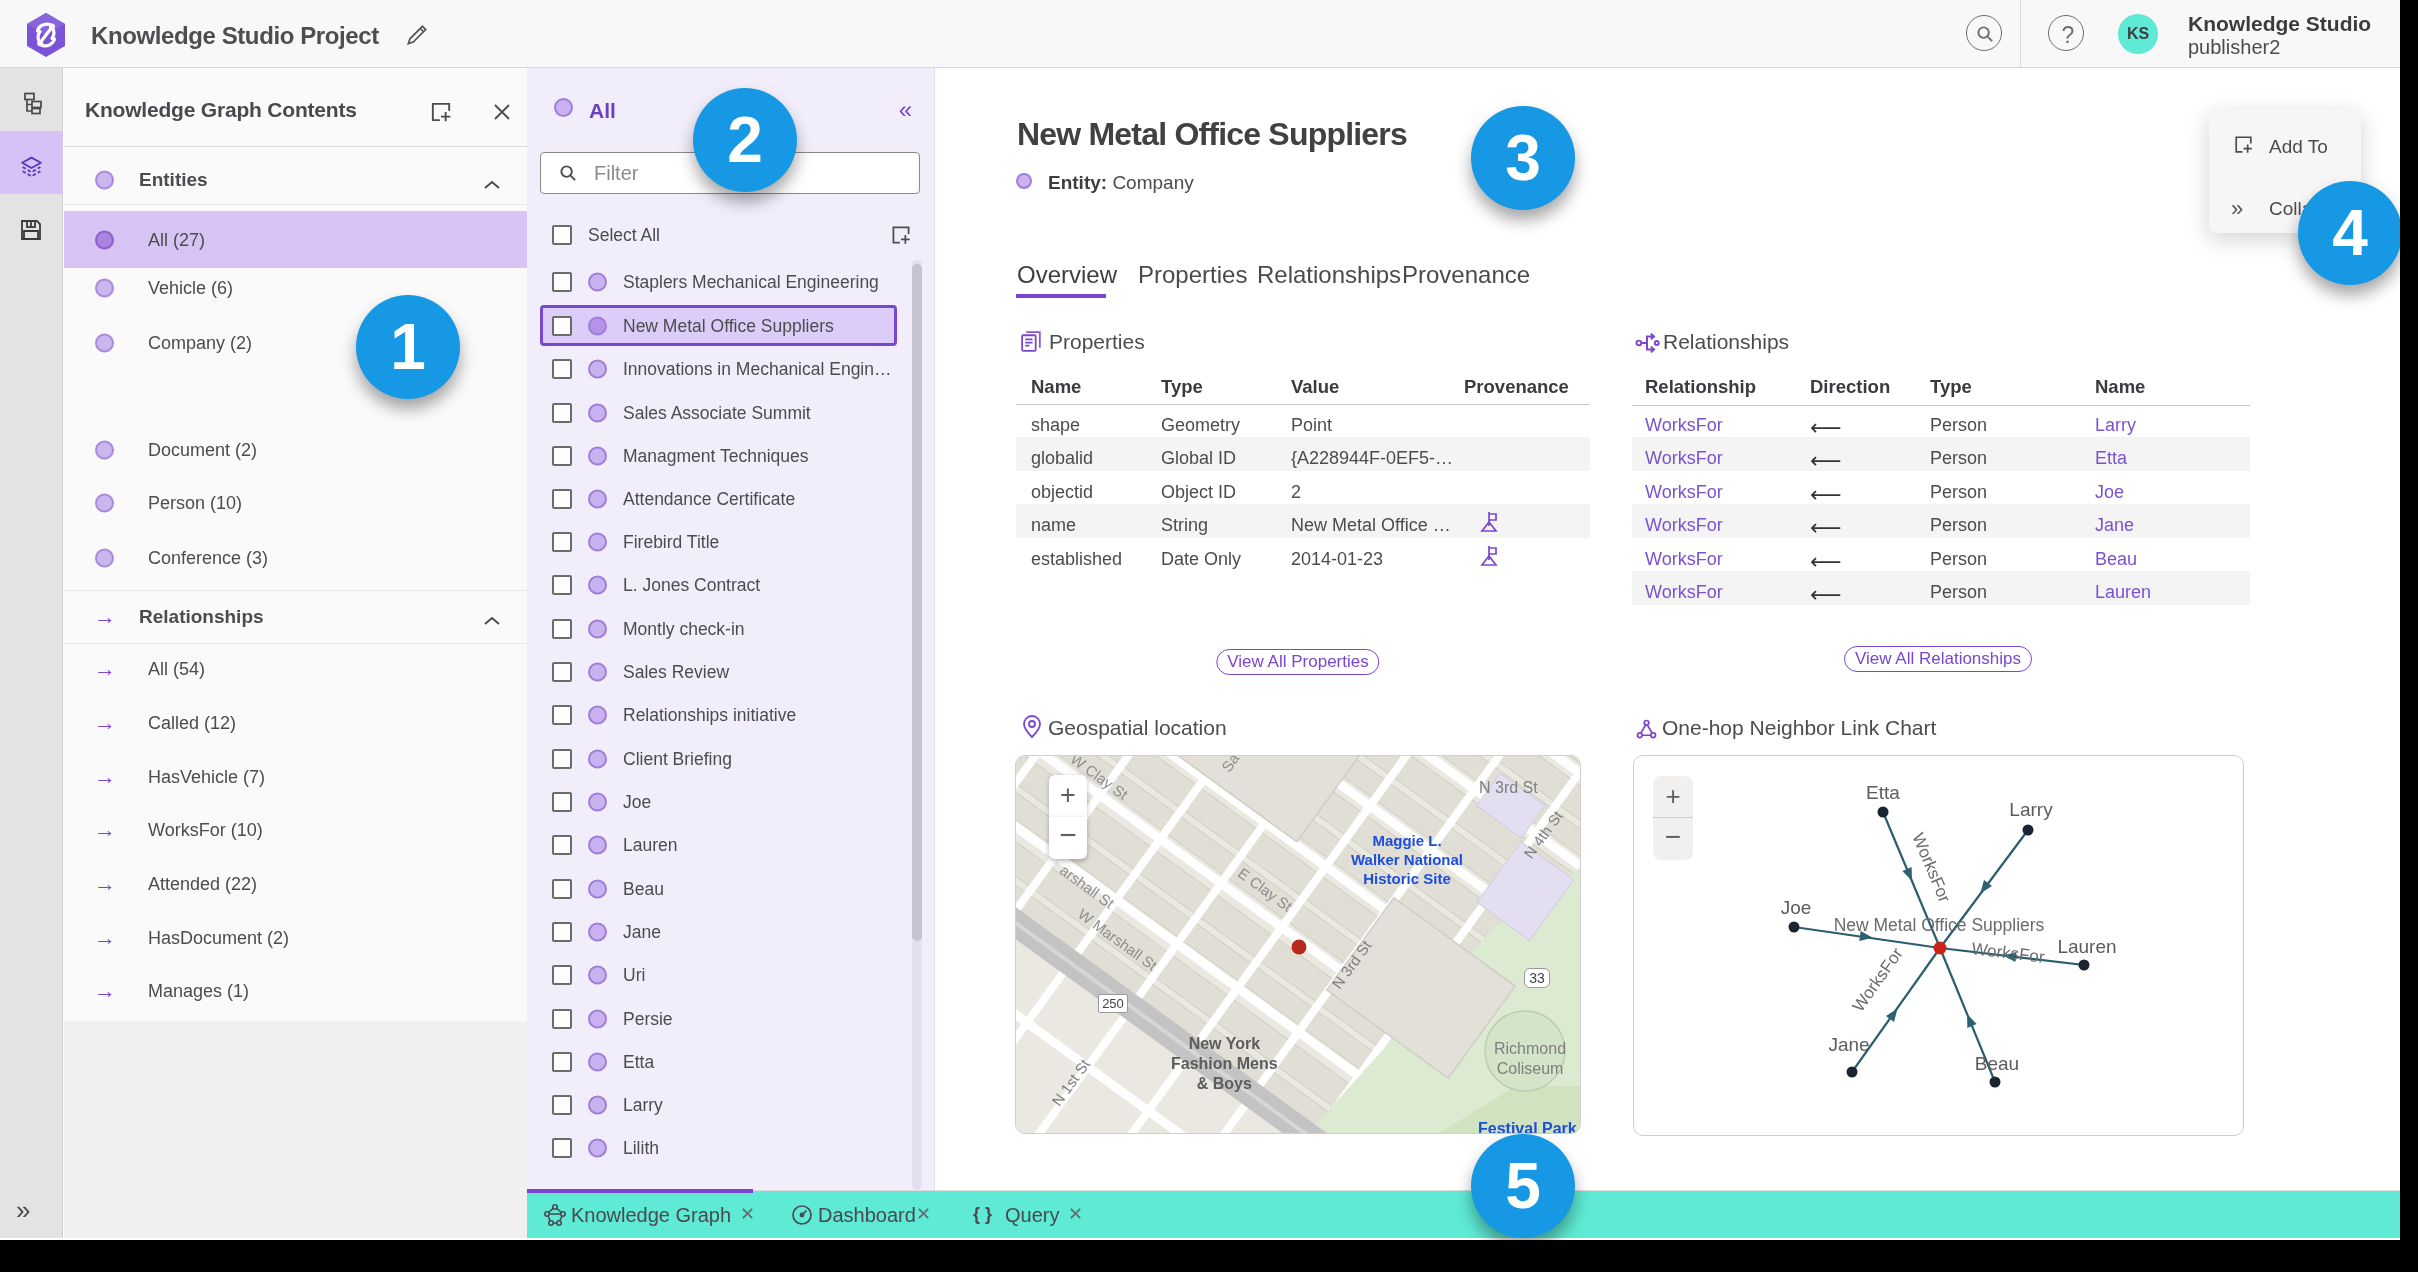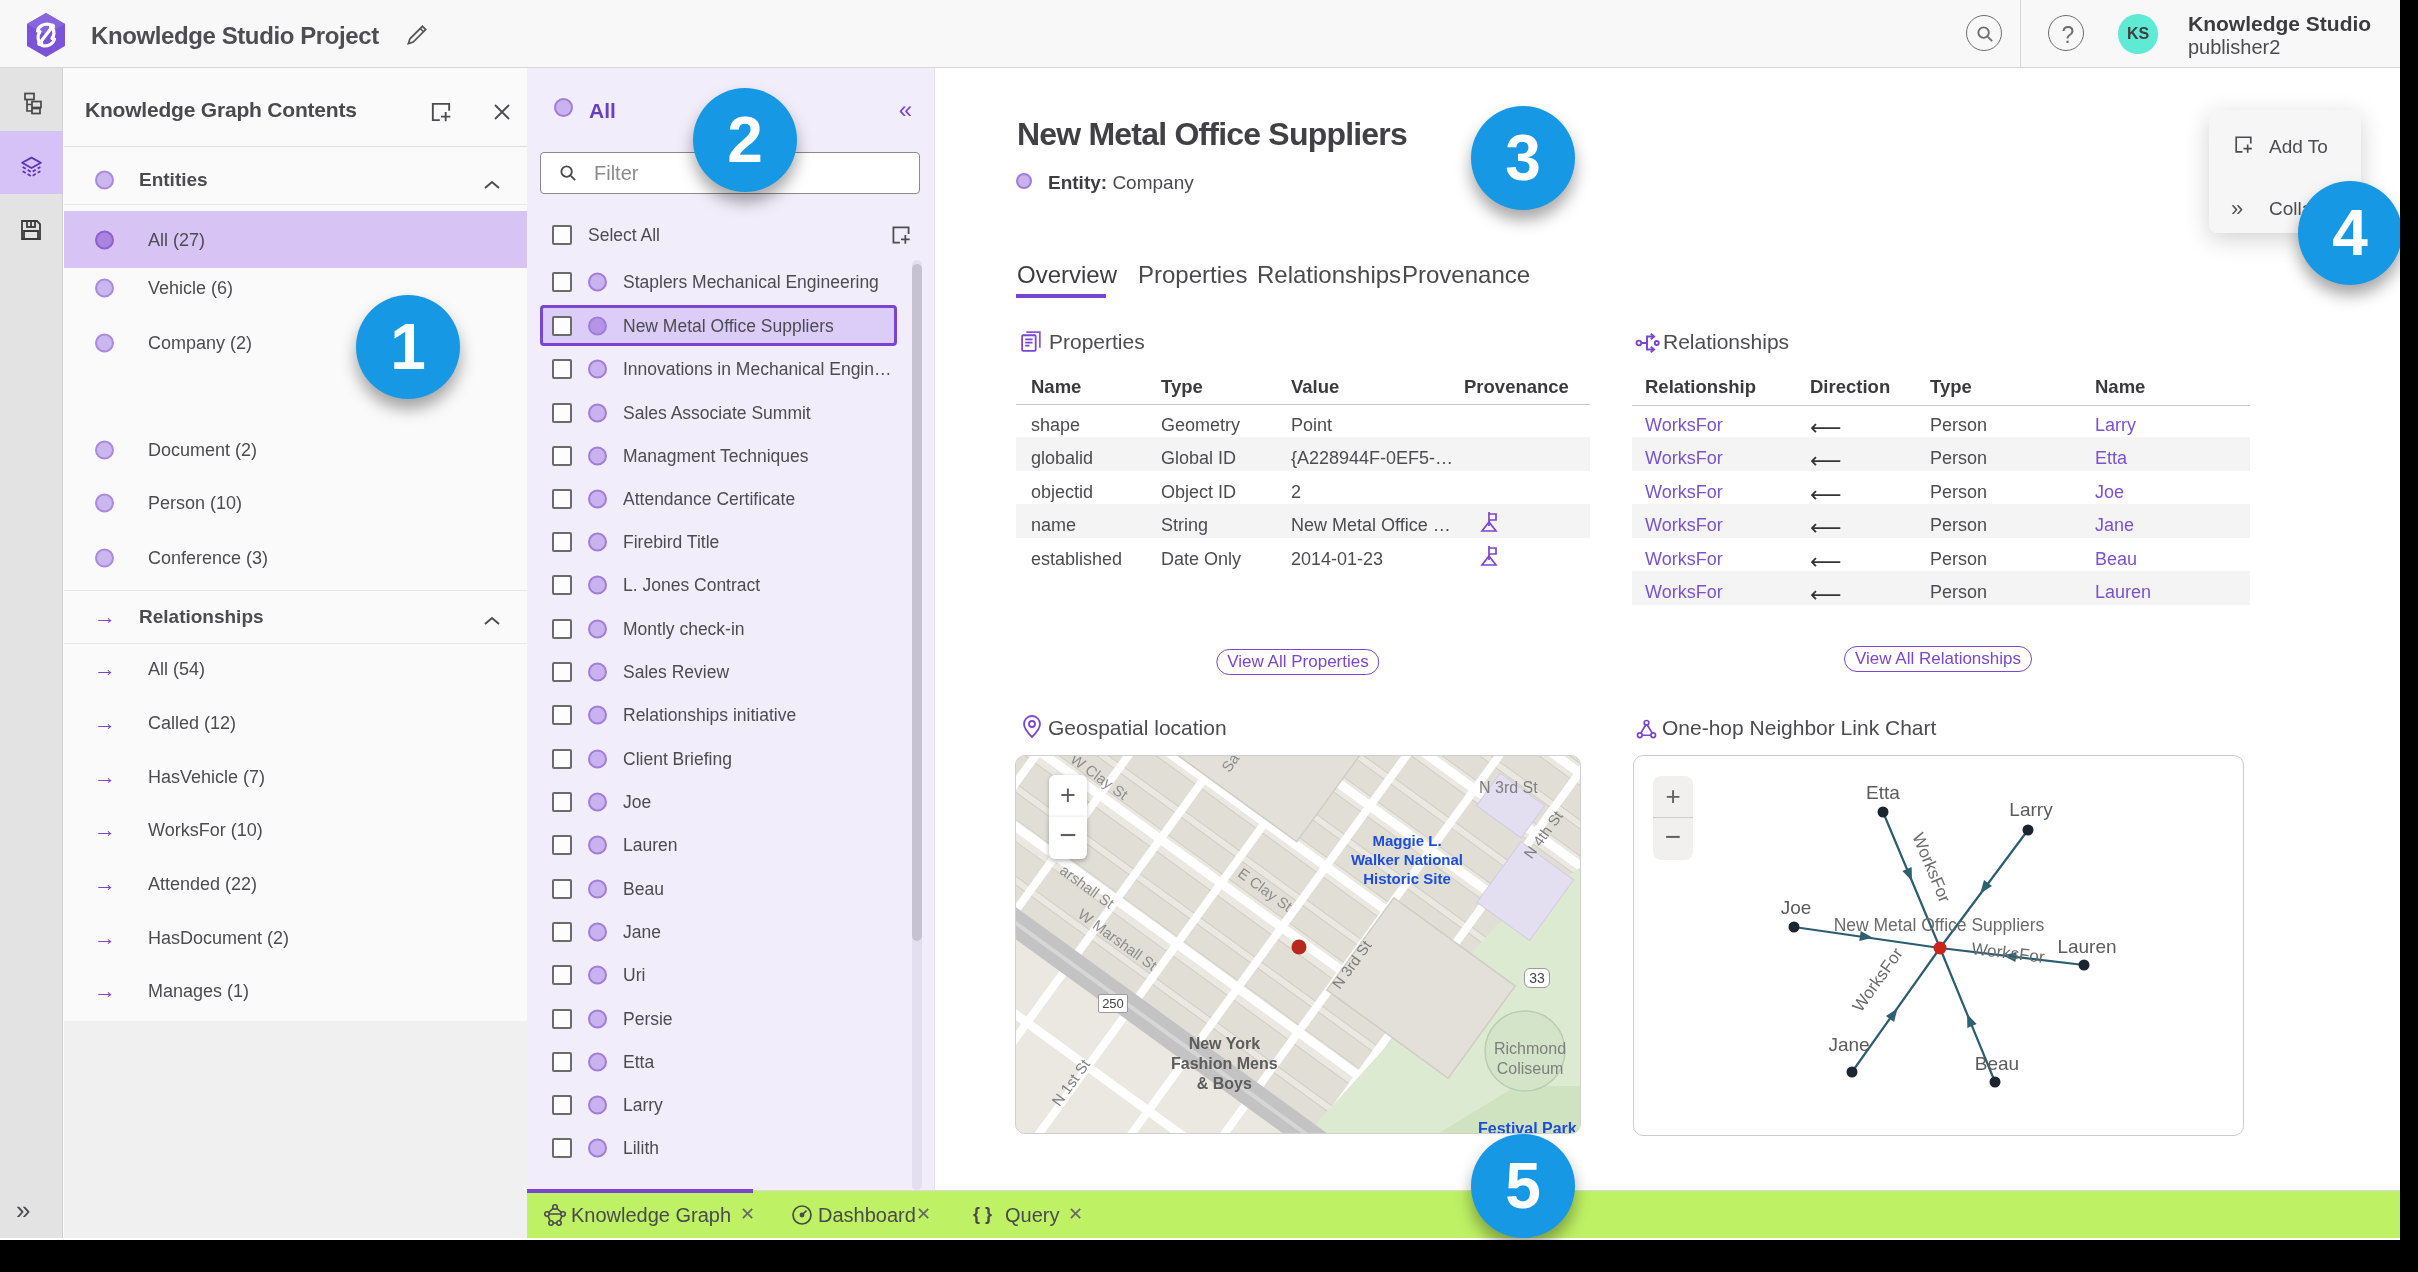--- a/index.html
+++ b/index.html
@@ -40,21 +40,21 @@
 #m-title { position:absolute; left:81px; top:48px; font-size:32px; font-weight:700; color:#414145; letter-spacing:-0.8px; }
 .seclab { font-size:21px; color:#4c4c50; }
 .tab { position:absolute; top:193px; font-size:24px; color:#4a4a4e; }
 .vbtn { position:absolute; border:1.5px solid #7a45cf; border-radius:14px; height:26px; line-height:23px; text-align:center; color:#7a45cf; font-size:17px; background:#fff; white-space:nowrap; padding:0 10px; transform:translateX(-50%); }
 
 .callout { position:absolute; width:104px; height:104px; border-radius:50%; background:#1798e5; color:#fff; text-align:center; line-height:104px; font-size:64px; font-weight:700; box-shadow:0 10px 16px rgba(0,0,0,0.35); z-index:50; }
 
 #popup { position:absolute; left:2209px; top:110px; width:152px; height:123px; background:#f7f6f6; border-radius:8px; box-shadow:0 6px 24px rgba(0,0,0,0.18); z-index:40; }
 #popup .it { position:absolute; left:24px; font-size:19px; color:#4c4c50; }
 
-#tabbar { position:absolute; left:527px; top:1190px; width:1873px; height:48px; background:#bef264; border-top:1px solid #dcdcdc; }
+#tabbar { position:absolute; left:527px; top:1190px; width:1873px; height:48px; background:#5eead4; border-top:1px solid #dcdcdc; }
 #tab-ind { position:absolute; left:0; top:-2px; width:226px; height:4px; background:#7a45cf; }
 .btab { position:absolute; top:0; height:48px; font-size:20px; color:#4a4a4e; }
 .prow, .rrow { position:absolute; height:34px; font-size:18px; color:#4c4c50; }
 .prow span, .rrow span { position:absolute; top:5px; white-space:nowrap; }
 .pur { color:#7a52cf; }
 .dir { font-size:22px; color:#333; }
 #mapbox { position:absolute; left:79px; top:687px; width:566px; height:379px; border:1px solid #cfcfcf; border-radius:10px; background:#eae8e1; overflow:hidden; }
 #chartbox { position:absolute; left:697px; top:687px; width:611px; height:381px; border:1px solid #ccc; border-radius:10px; background:#fff; overflow:hidden; }
 .zbtn { position:absolute; background:#fff; box-shadow:0 1px 4px rgba(0,0,0,0.25); border-radius:6px; text-align:center; color:#5f5f5f; }
 .maplab { position:absolute; font-size:15px; color:#8d8d8d; white-space:nowrap; }

